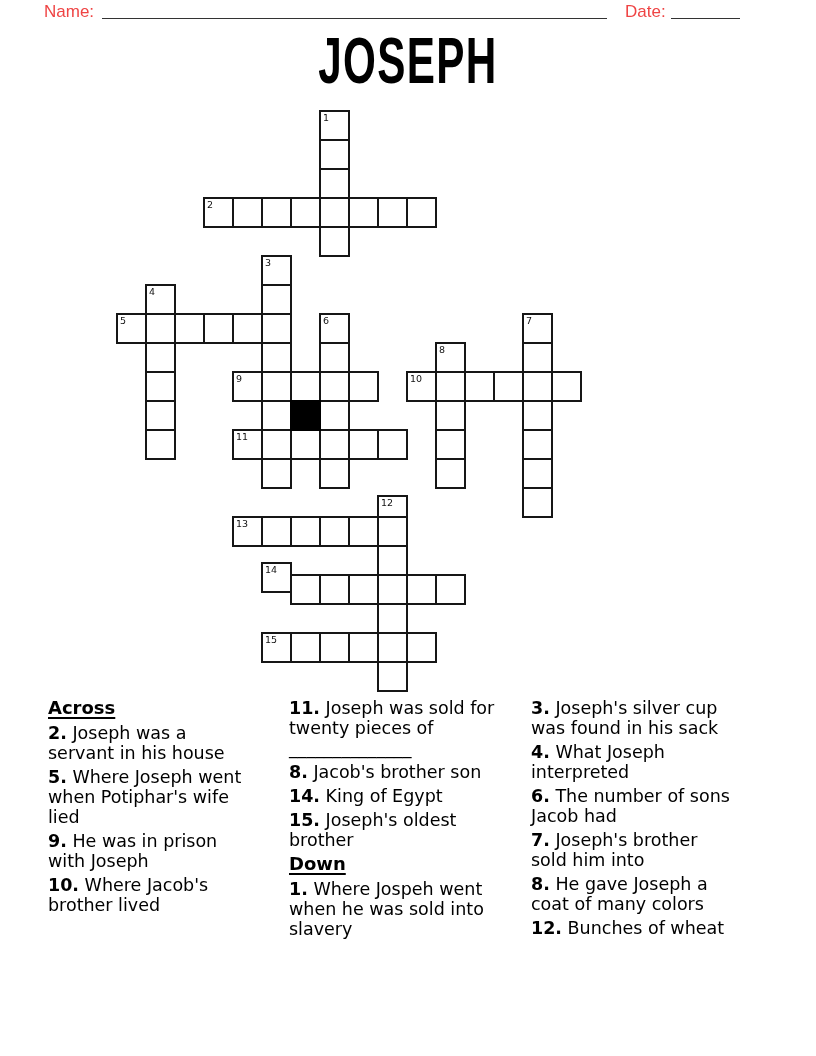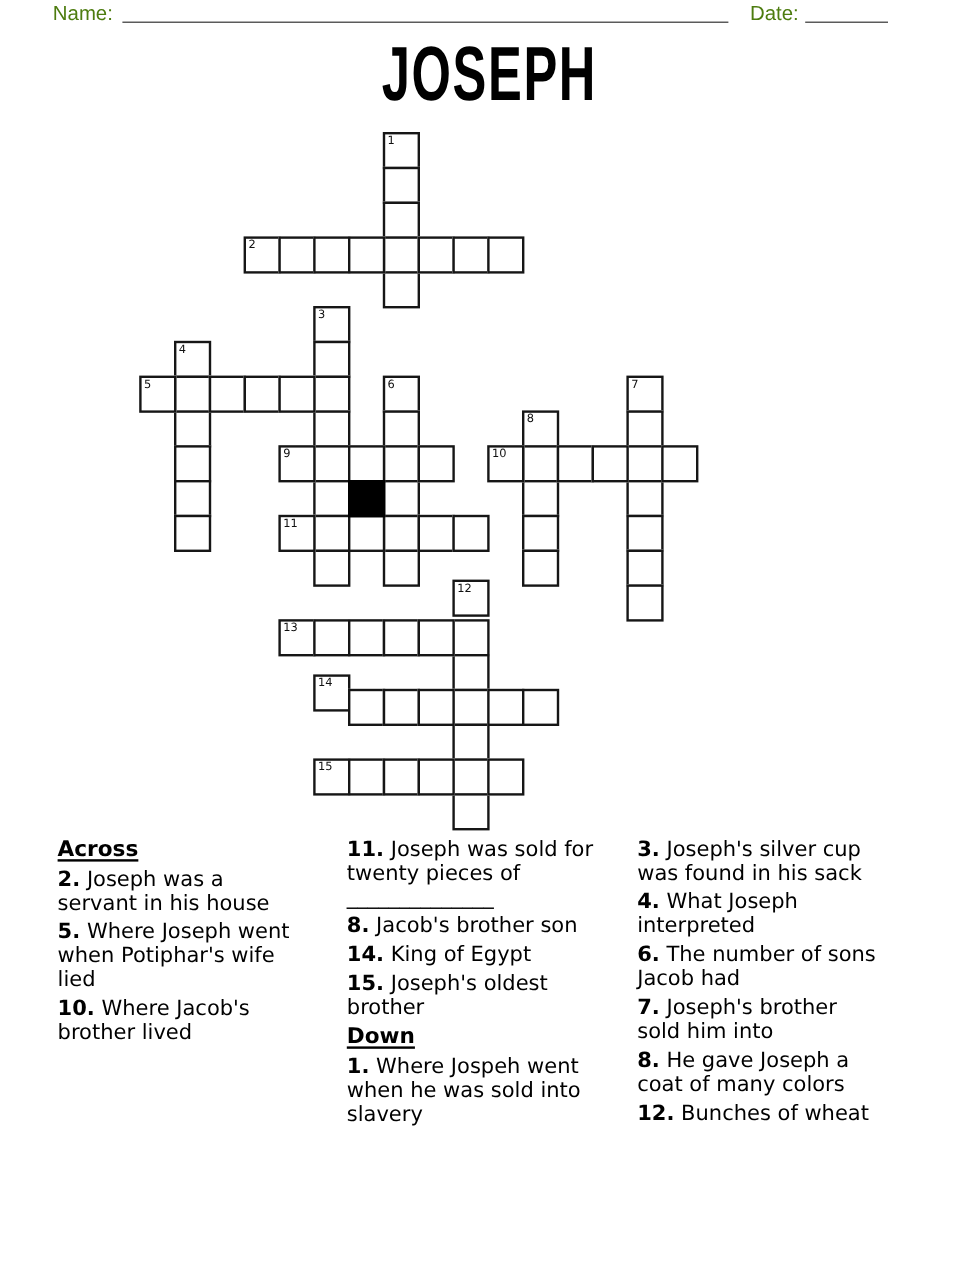--- a/index.html
+++ b/index.html
@@ -11,21 +11,21 @@
     height: 1056px;
     background: #ffffff;
     overflow: hidden;
   }
 
   
   .hdr-label {
     position: absolute;
     font-size: 17px;
     line-height: 20px;
-    color: #4d7c0f;
+    color: #ef4444;
   }
   #name-label { left: 44px; top: 2px; }
   #date-label { left: 625px; top: 2px; }
   .fill-line {
     position: absolute;
     top: 0;
     height: 19px;
     border-bottom: 1.5px solid #333;
   }
   #name-line { left: 102px; width: 505px; }
@@ -191,21 +191,21 @@
       </div>
       <div class="cell" style="left: 348px; top: 261px;"></div>
       <div class="cell" style="left: 377px; top: 261px;"></div>
       <div class="cell" style="left: 435px; top: 261px;"></div>
       <div class="cell" style="left: 116px; top: 319px;">
         <span class="cellnum">11</span>
       </div>
       <div class="cell" style="left: 174px; top: 319px;"></div>
       <div class="cell" style="left: 232px; top: 319px;"></div>
       <div class="cell" style="left: 261px; top: 319px;"></div>
-      <div class="cell" style="left: 261px; top: 373px;">
+      <div class="cell" style="left: 261px; top: 385px;">
         <span class="cellnum">12</span>
       </div>
       <div class="cell" style="left: 261px; top: 406px;"></div>
       <div class="cell" style="left: 261px; top: 435px;"></div>
       <div class="cell" style="left: 261px; top: 464px;"></div>
       <div class="cell" style="left: 261px; top: 493px;"></div>
       <div class="cell" style="left: 261px; top: 522px;"></div>
       <div class="cell" style="left: 261px; top: 551px;"></div>
       <div class="cell" style="left: 116px; top: 406px;">
         <span class="cellnum">13</span>
@@ -232,20 +232,22 @@
       <div class="cell black" style="left: 174px; top: 290px;"></div>
     </div>
 
   <div class="clue-col" id="clue-col-0">
       <p class="clue-heading"><span class="htext">Across</span></p>
       <p class="clue"><b class="num">2.</b> <span class="ctext">Joseph was a
 servant in his house</span></p>
       <p class="clue"><b class="num">5.</b> <span class="ctext">Where Joseph went
 when Potiphar's wife
 lied</span></p>
+      <p class="clue"><b class="num">9.</b> <span class="ctext">He was in prison
+with Joseph</span></p>
       <p class="clue"><b class="num">10.</b> <span class="ctext">Where Jacob's
 brother lived</span></p>
     </div>
   <div class="clue-col" id="clue-col-1">
       <p class="clue"><b class="num">11.</b> <span class="ctext">Joseph was sold for
 twenty pieces of
 ______________</span></p>
       <p class="clue"><b class="num">8.</b> <span class="ctext">Jacob's brother son</span></p>
       <p class="clue"><b class="num">14.</b> <span class="ctext">King of Egypt</span></p>
       <p class="clue"><b class="num">15.</b> <span class="ctext">Joseph's oldest

